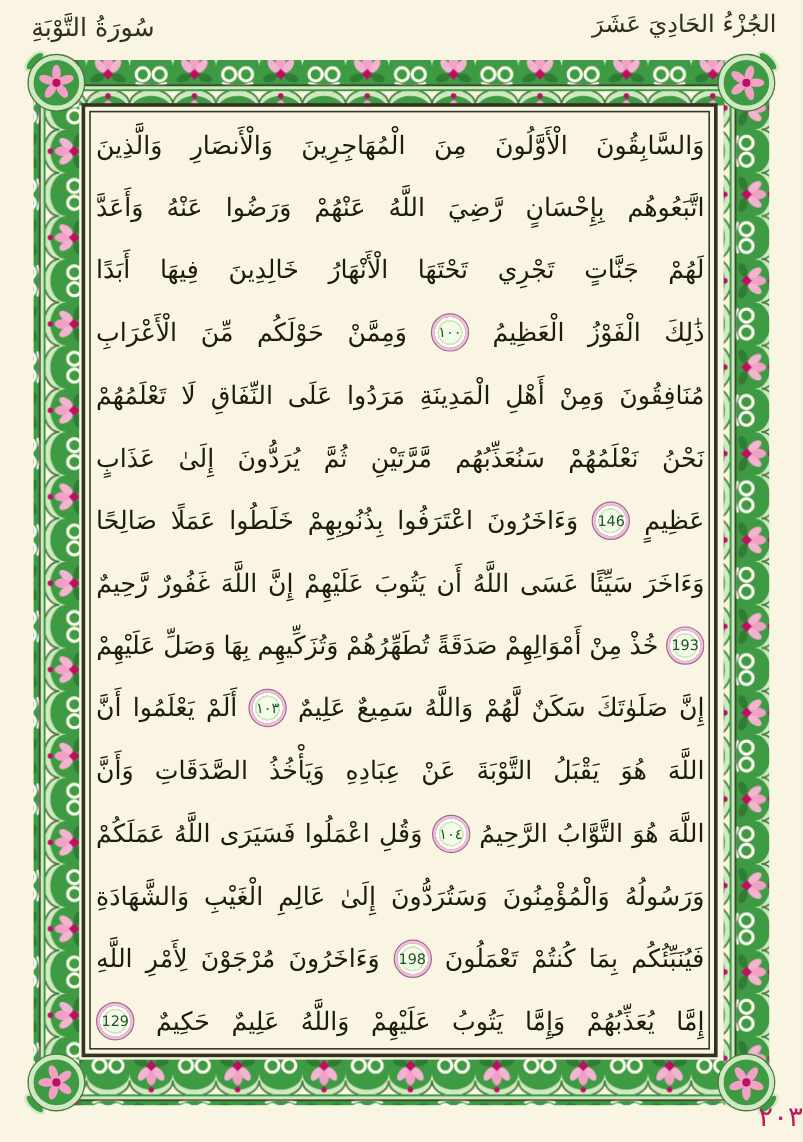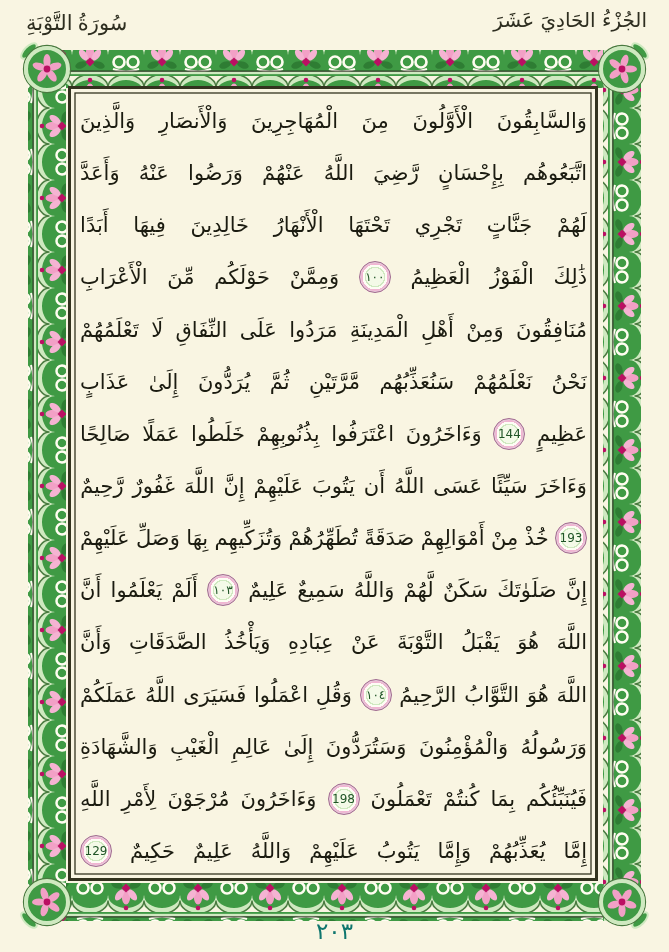--- a/index.html
+++ b/index.html
@@ -11,21 +11,21 @@
     font-family:"DejaVu Sans",sans-serif;
   }
   
   .runhead{
     position:absolute;
     direction:rtl;
     color:#2e2e20;
     white-space:nowrap;
   }
   .runhead.juz{ top:8px; right:22px; font-size:20px; }
-  .runhead.surah{ top:11px; left:26px; font-size:21px;font-family:Liberation Serif, serif; }
+  .runhead.surah{ top:11px; left:26px; font-size:21px; }
 
   .border-svg{ position:absolute; left:0; top:0; }
 
   
   .mushaf-text{
     position:absolute;
     left:80px; top:95px;
     width:507px; height:782px;
     display:flex; flex-direction:column;
     color:#1b1b10;
@@ -47,23 +47,22 @@
     background:radial-gradient(circle,#f4fae8 0 9px,#cfe9c0 9px 10.5px,#fdfdf4 10.5px 12.5px,#f0b6d3 12.5px 15px);
     border:1px solid #a06a90;
     box-shadow:0 0 0 1px #e3cfd9 inset;
     display:flex;align-items:center;justify-content:center;
     font-size:12px;color:#205427;
   }
 
   .page-number{
     position:absolute;
     left:0; right:0; top:918px;
-    text-align:center;
     font-size:23px;
-    color:#0f766e;
+    color:#be185d;
     direction:rtl;
   }
 </style>
 </head>
 <body>
 
 <div class="sheet">
 
   <div class="runhead juz">الجُزْءُ الحَادِيَ عَشَرَ</div>
   <div class="runhead surah">سُورَةُ التَّوْبَةِ</div>
@@ -186,21 +185,21 @@
         <span class="word">نَعْلَمُهُمْ</span>
         <span class="word">سَنُعَذِّبُهُم</span>
         <span class="word">مَّرَّتَيْنِ</span>
         <span class="word">ثُمَّ</span>
         <span class="word">يُرَدُّونَ</span>
         <span class="word">إِلَىٰ</span>
         <span class="word">عَذَابٍ</span>
       </div>
       <div class="line">
         <span class="word">عَظِيمٍ</span>
-        <span class="ayah-marker">144</span>
+        <span class="ayah-marker">146</span>
         <span class="word">وَءَاخَرُونَ</span>
         <span class="word">اعْتَرَفُوا</span>
         <span class="word">بِذُنُوبِهِمْ</span>
         <span class="word">خَلَطُوا</span>
         <span class="word">عَمَلًا</span>
         <span class="word">صَالِحًا</span>
       </div>
       <div class="line">
         <span class="word">وَءَاخَرَ</span>
         <span class="word">سَيِّئًا</span>

